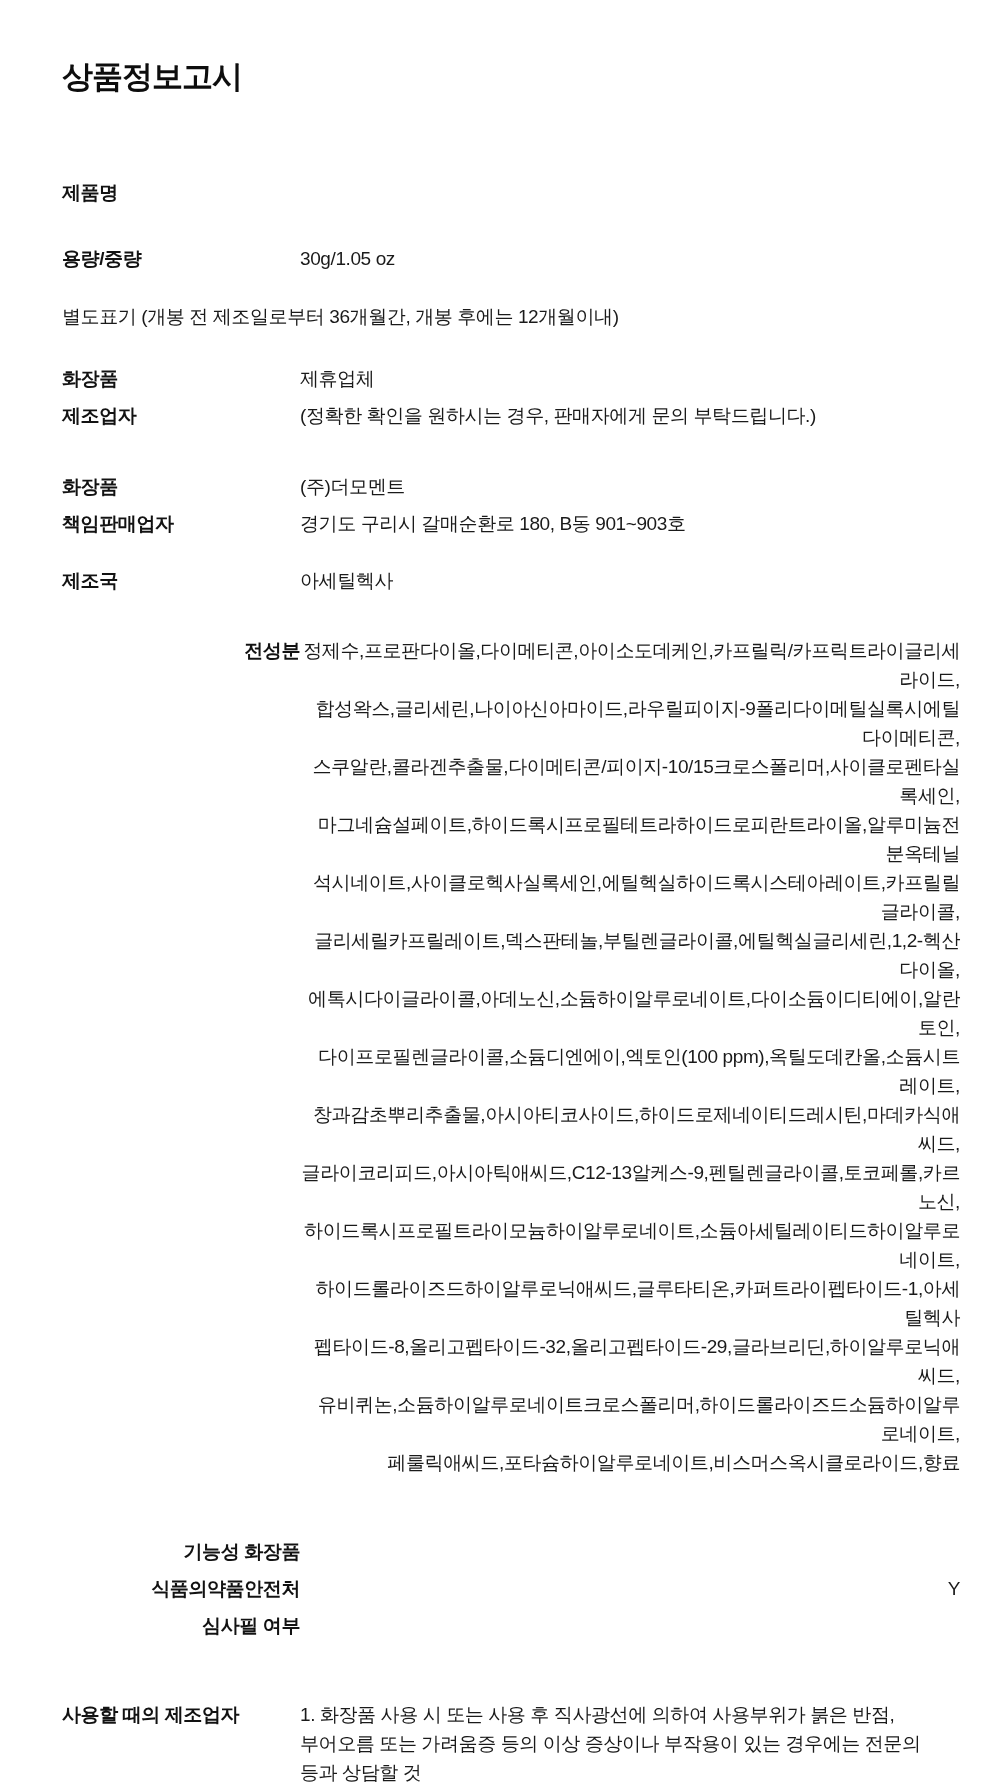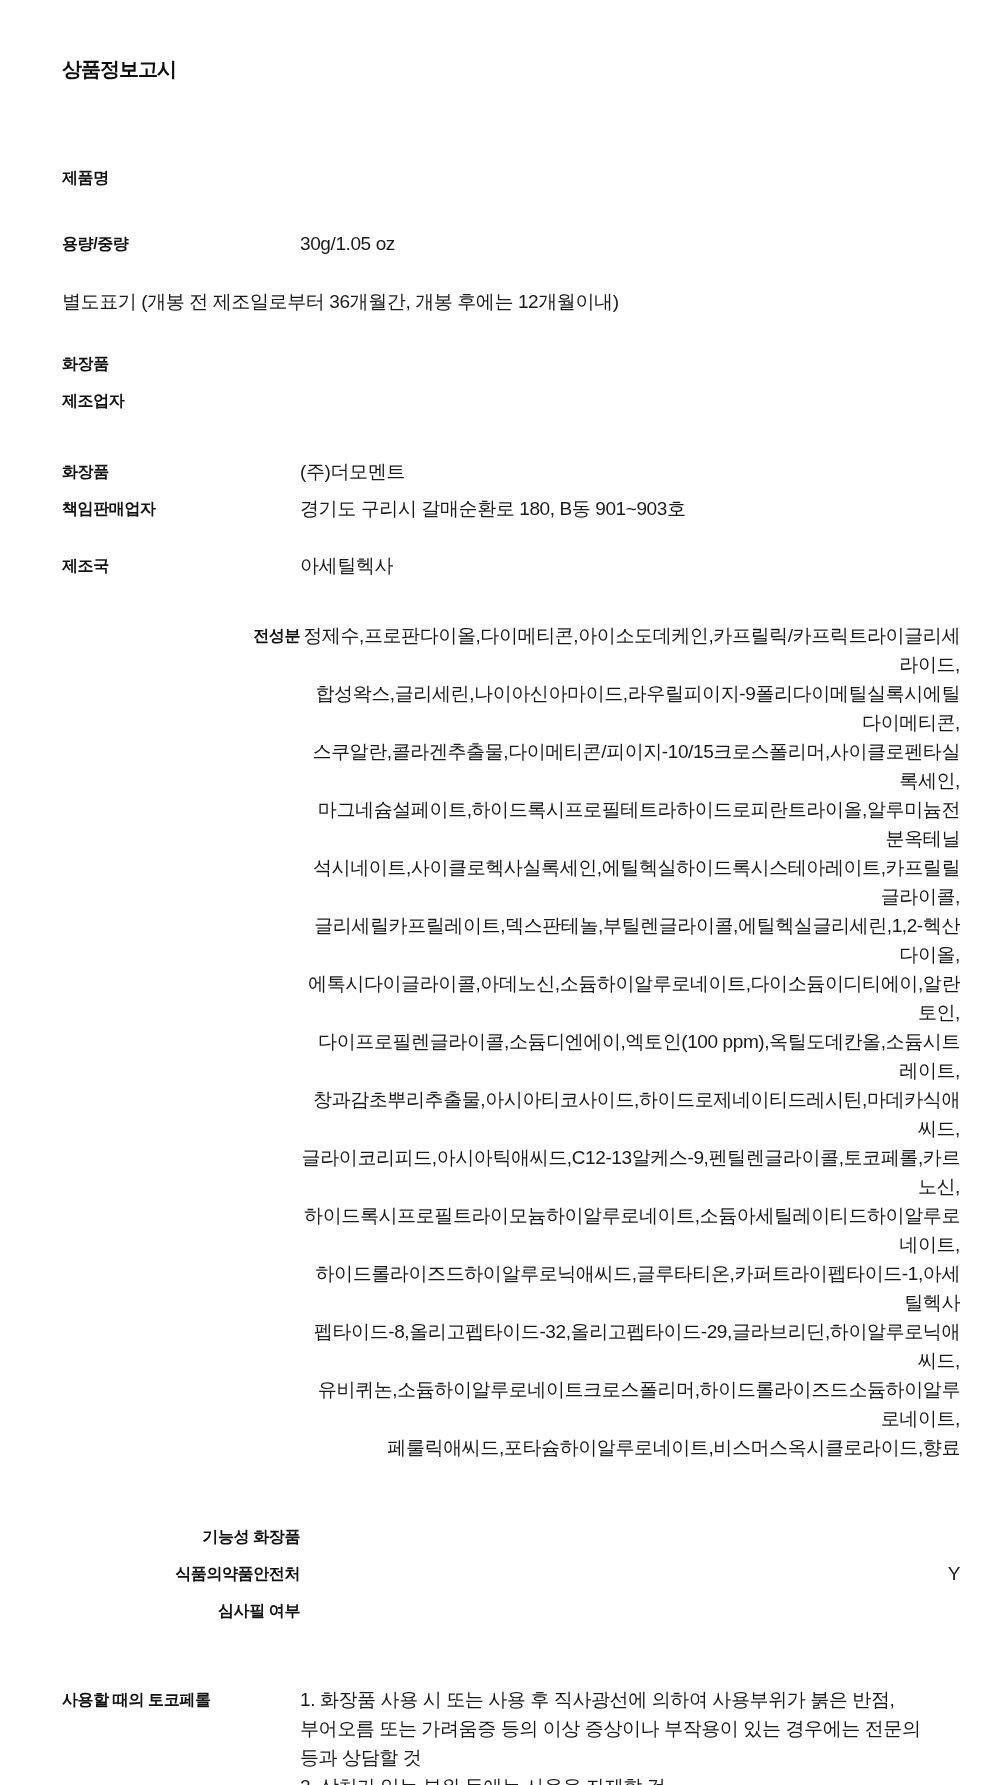--- a/index.html
+++ b/index.html
@@ -7,32 +7,32 @@
   body {
     width: 1000px;
     height: 1785px;
     background: #ffffff;
     color: #141414;
     font-family: "Liberation Sans", sans-serif;
     overflow: hidden;
   }
   .sheet { padding: 56px 40px 0 62px; }
   .page-title {
-    font-size: 20px;
+    font-size: 31px;
     font-weight: 800;
     letter-spacing: -1px;
     color: #0d0d0d;
     margin: 0;
   }
   .rows { margin-top: 80px; }
   .row { display: flex; align-items: flex-start; }
   .label {
     flex: 0 0 238px;
     width: 238px;
-    font-size: 16px;
+    font-size: 19px;
     font-weight: 700;
     line-height: 30px;
     letter-spacing: -0.4px;
     white-space: pre-wrap;
     color: #121212;
   }
   .value {
     flex: 1;
     font-size: 19px;
     font-weight: 400;
@@ -73,20 +73,22 @@
       <div class="value">30g/1.05 oz</div>
     </div>
 
     <div class="row mb-b">
       <div class="value">별도표기 (개봉 전 제조일로부터 36개월간, 개봉 후에는 12개월이내)</div>
     </div>
 
     <div class="row wide mb-c">
       <div class="label">화장품
 제조업자</div>
+      <div class="value">제휴업체
+(정확한 확인을 원하시는 경우, 판매자에게 문의 부탁드립니다.)</div>
     </div>
 
     <div class="row wide mb-d">
       <div class="label">화장품
 책임판매업자</div>
       <div class="value">(주)더모멘트
 경기도 구리시 갈매순환로 180, B동 901~903호</div>
     </div>
 
     <div class="row mb-e">
@@ -114,21 +116,21 @@
     </div>
 
     <div class="row wide offset-one mb-f">
       <div class="label">기능성 화장품
 식품의약품안전처
 심사필 여부</div>
       <div class="value">Y</div>
     </div>
 
     <div class="row dense mb-g">
-      <div class="label">사용할 때의 토코페롤</div>
+      <div class="label">사용할 때의 제조업자</div>
       <div class="value">1. 화장품 사용 시 또는 사용 후 직사광선에 의하여 사용부위가 붉은 반점,
 부어오름 또는 가려움증 등의 이상 증상이나 부작용이 있는 경우에는 전문의
 등과 상담할 것
 2. 상처가 있는 부위 등에는 사용을 자제할 것
 3. 보관 및 취급 시 주의사항
    가. 어린이의 손이 닿지 않는 곳에 보관할 것
    나. 직사광선을 피해서 보관할 것</div>
     </div>
 
   </div>

